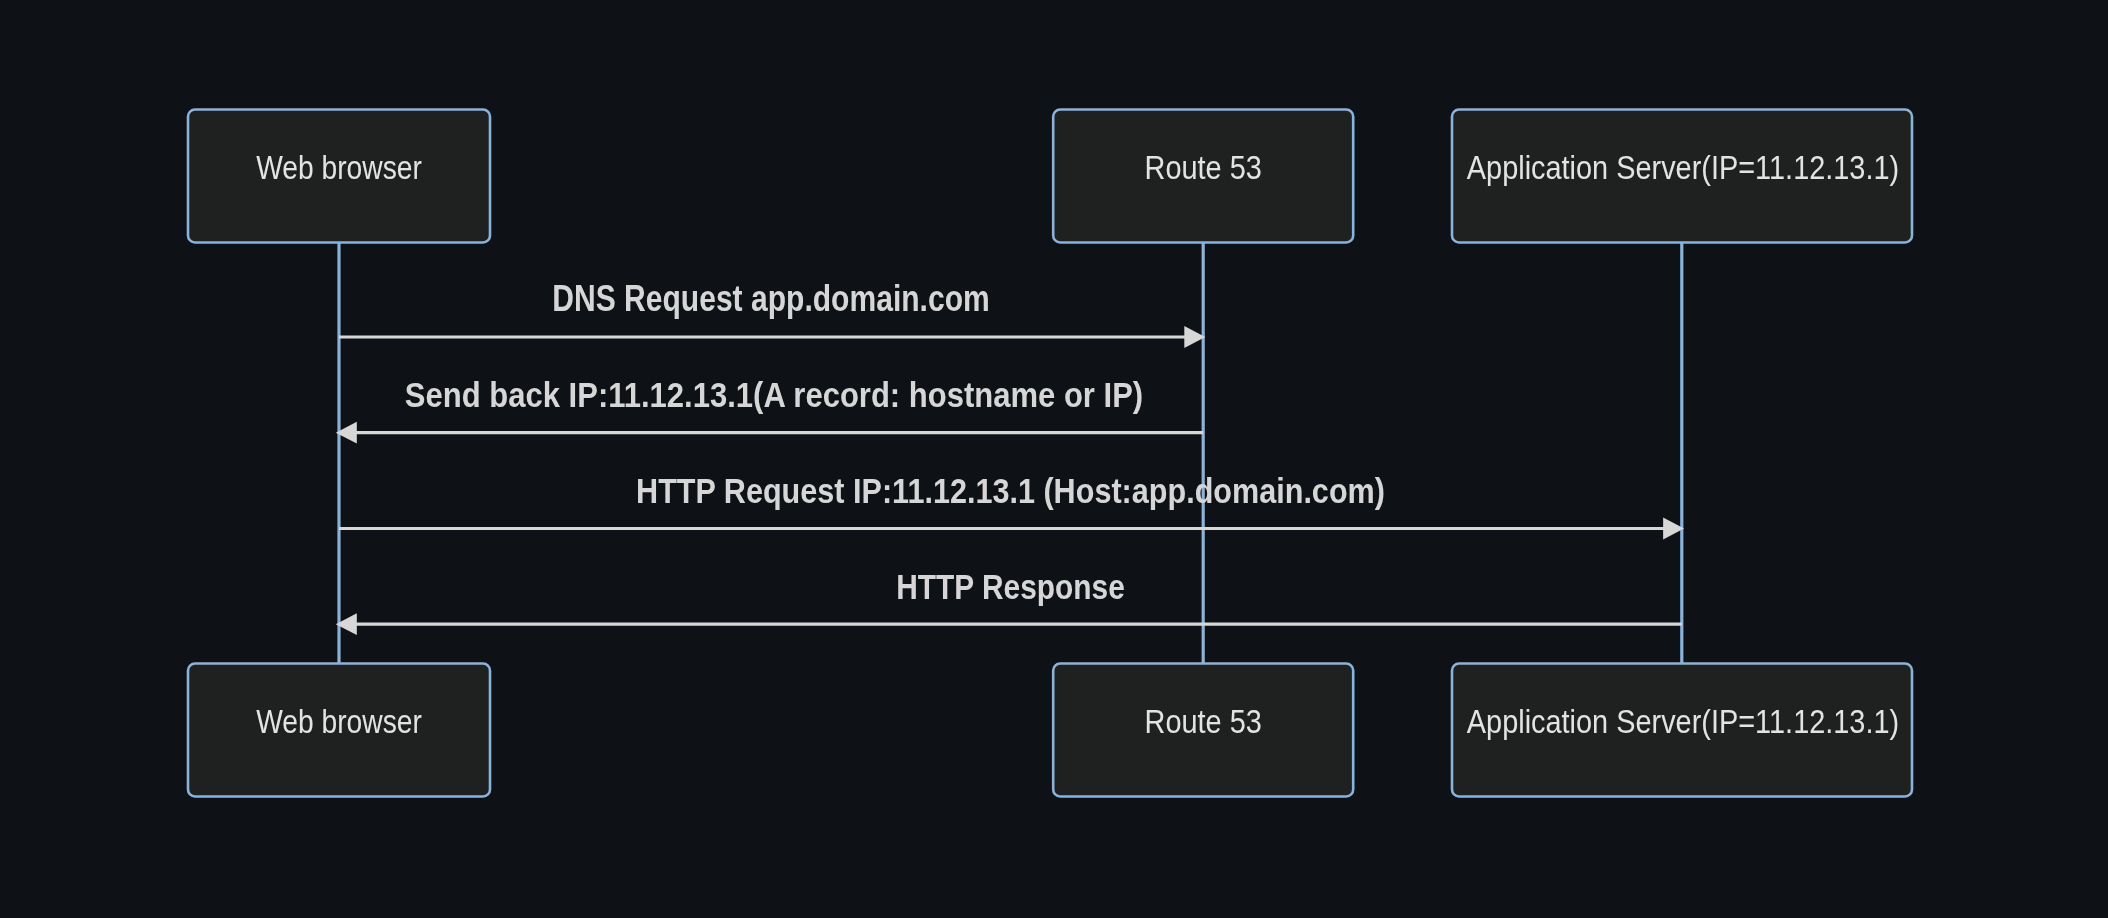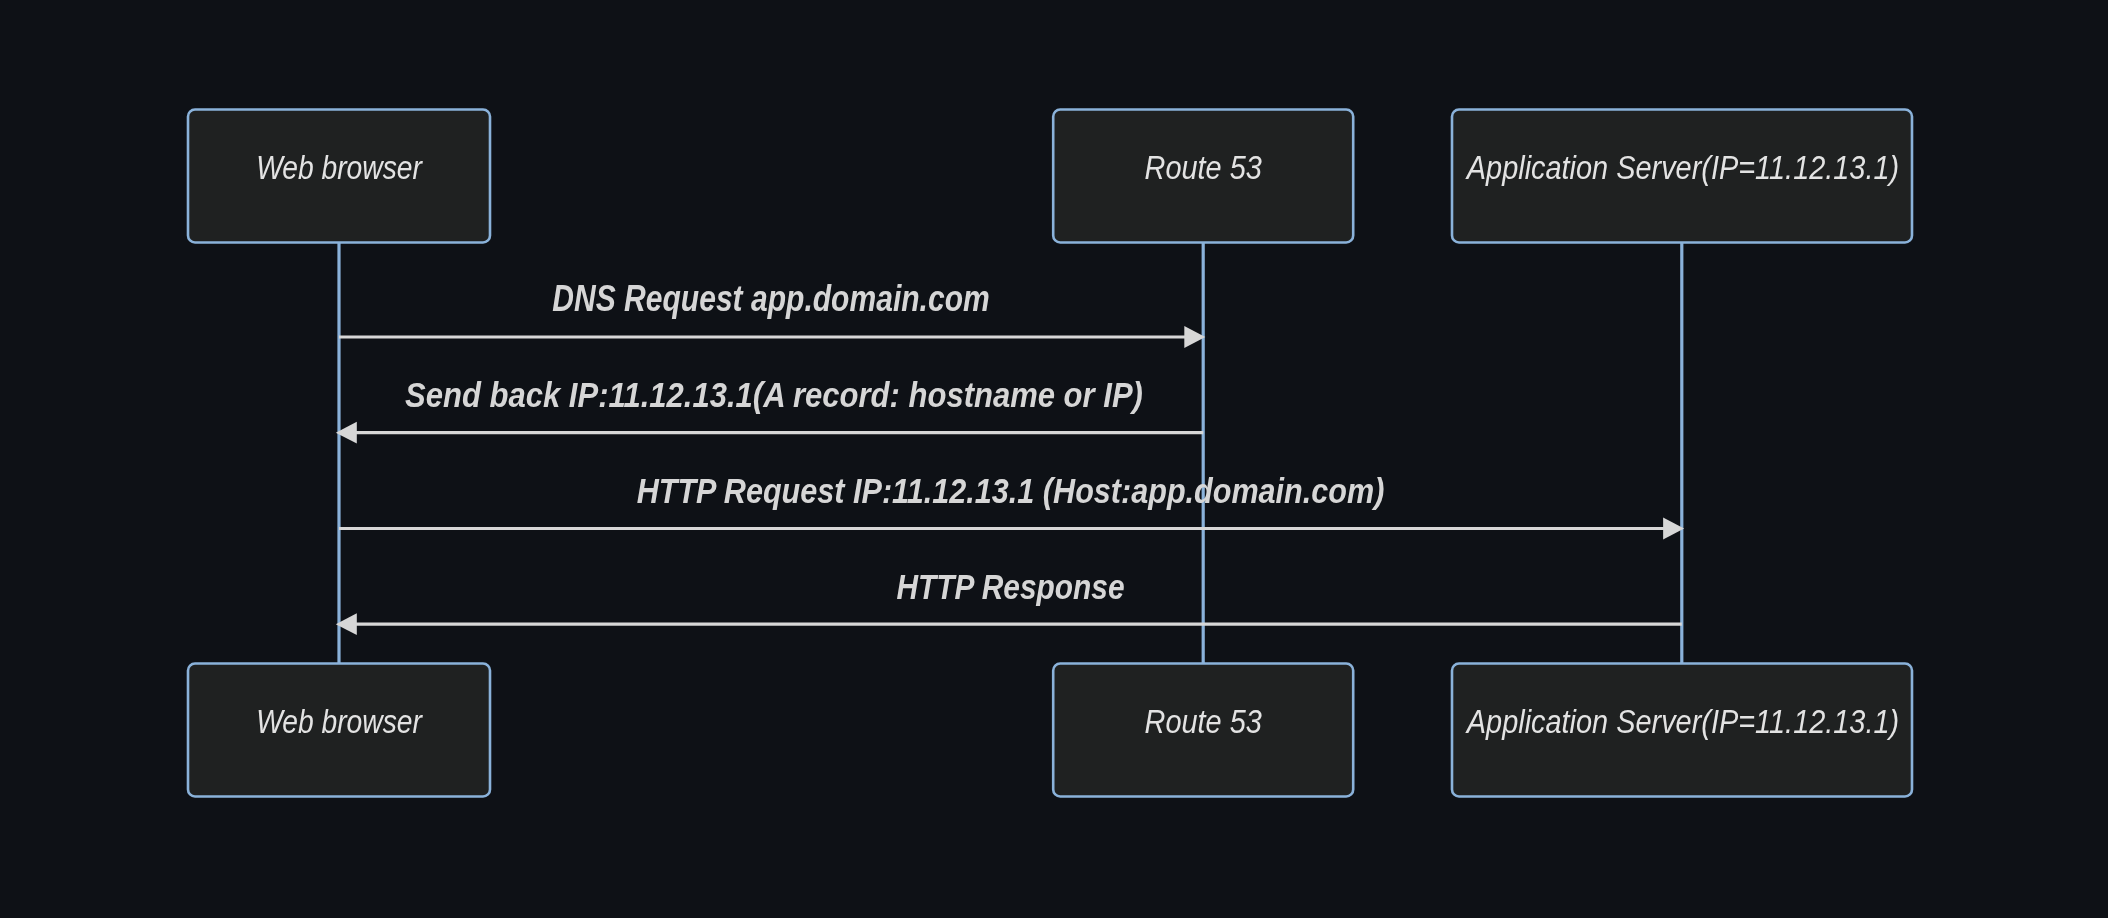--- a/index.html
+++ b/index.html
@@ -1,16 +1,16 @@
 <!DOCTYPE html>
 <html><head>
 <meta charset="utf-8">
 <style>
   html,body{margin:0;padding:0;background:#0e1116;}
-  .wrap{position:relative;width:2108px;height:918px;background:#0e1116;overflow:hidden;font-style:italic;}
+  .wrap{position:relative;width:2108px;height:918px;background:#0e1116;overflow:hidden;}
   text{font-family:"Liberation Sans",sans-serif;}
   .actor{fill:#1f2121;stroke:#8ab2da;stroke-width:2.6px;}
   .alabel{fill:#e3e3e3;font-size:34px;font-weight:400;text-anchor:middle;}
   .mlabel{fill:#d6d6d6;font-size:36px;font-weight:700;text-anchor:middle;}
   .life{stroke:#8ab2da;stroke-width:3.2px;}
   .msg{stroke:#d7d7d7;stroke-width:3.2px;}
   .head{fill:#d7d7d7;}
 </style>
 </head>
 <body>

